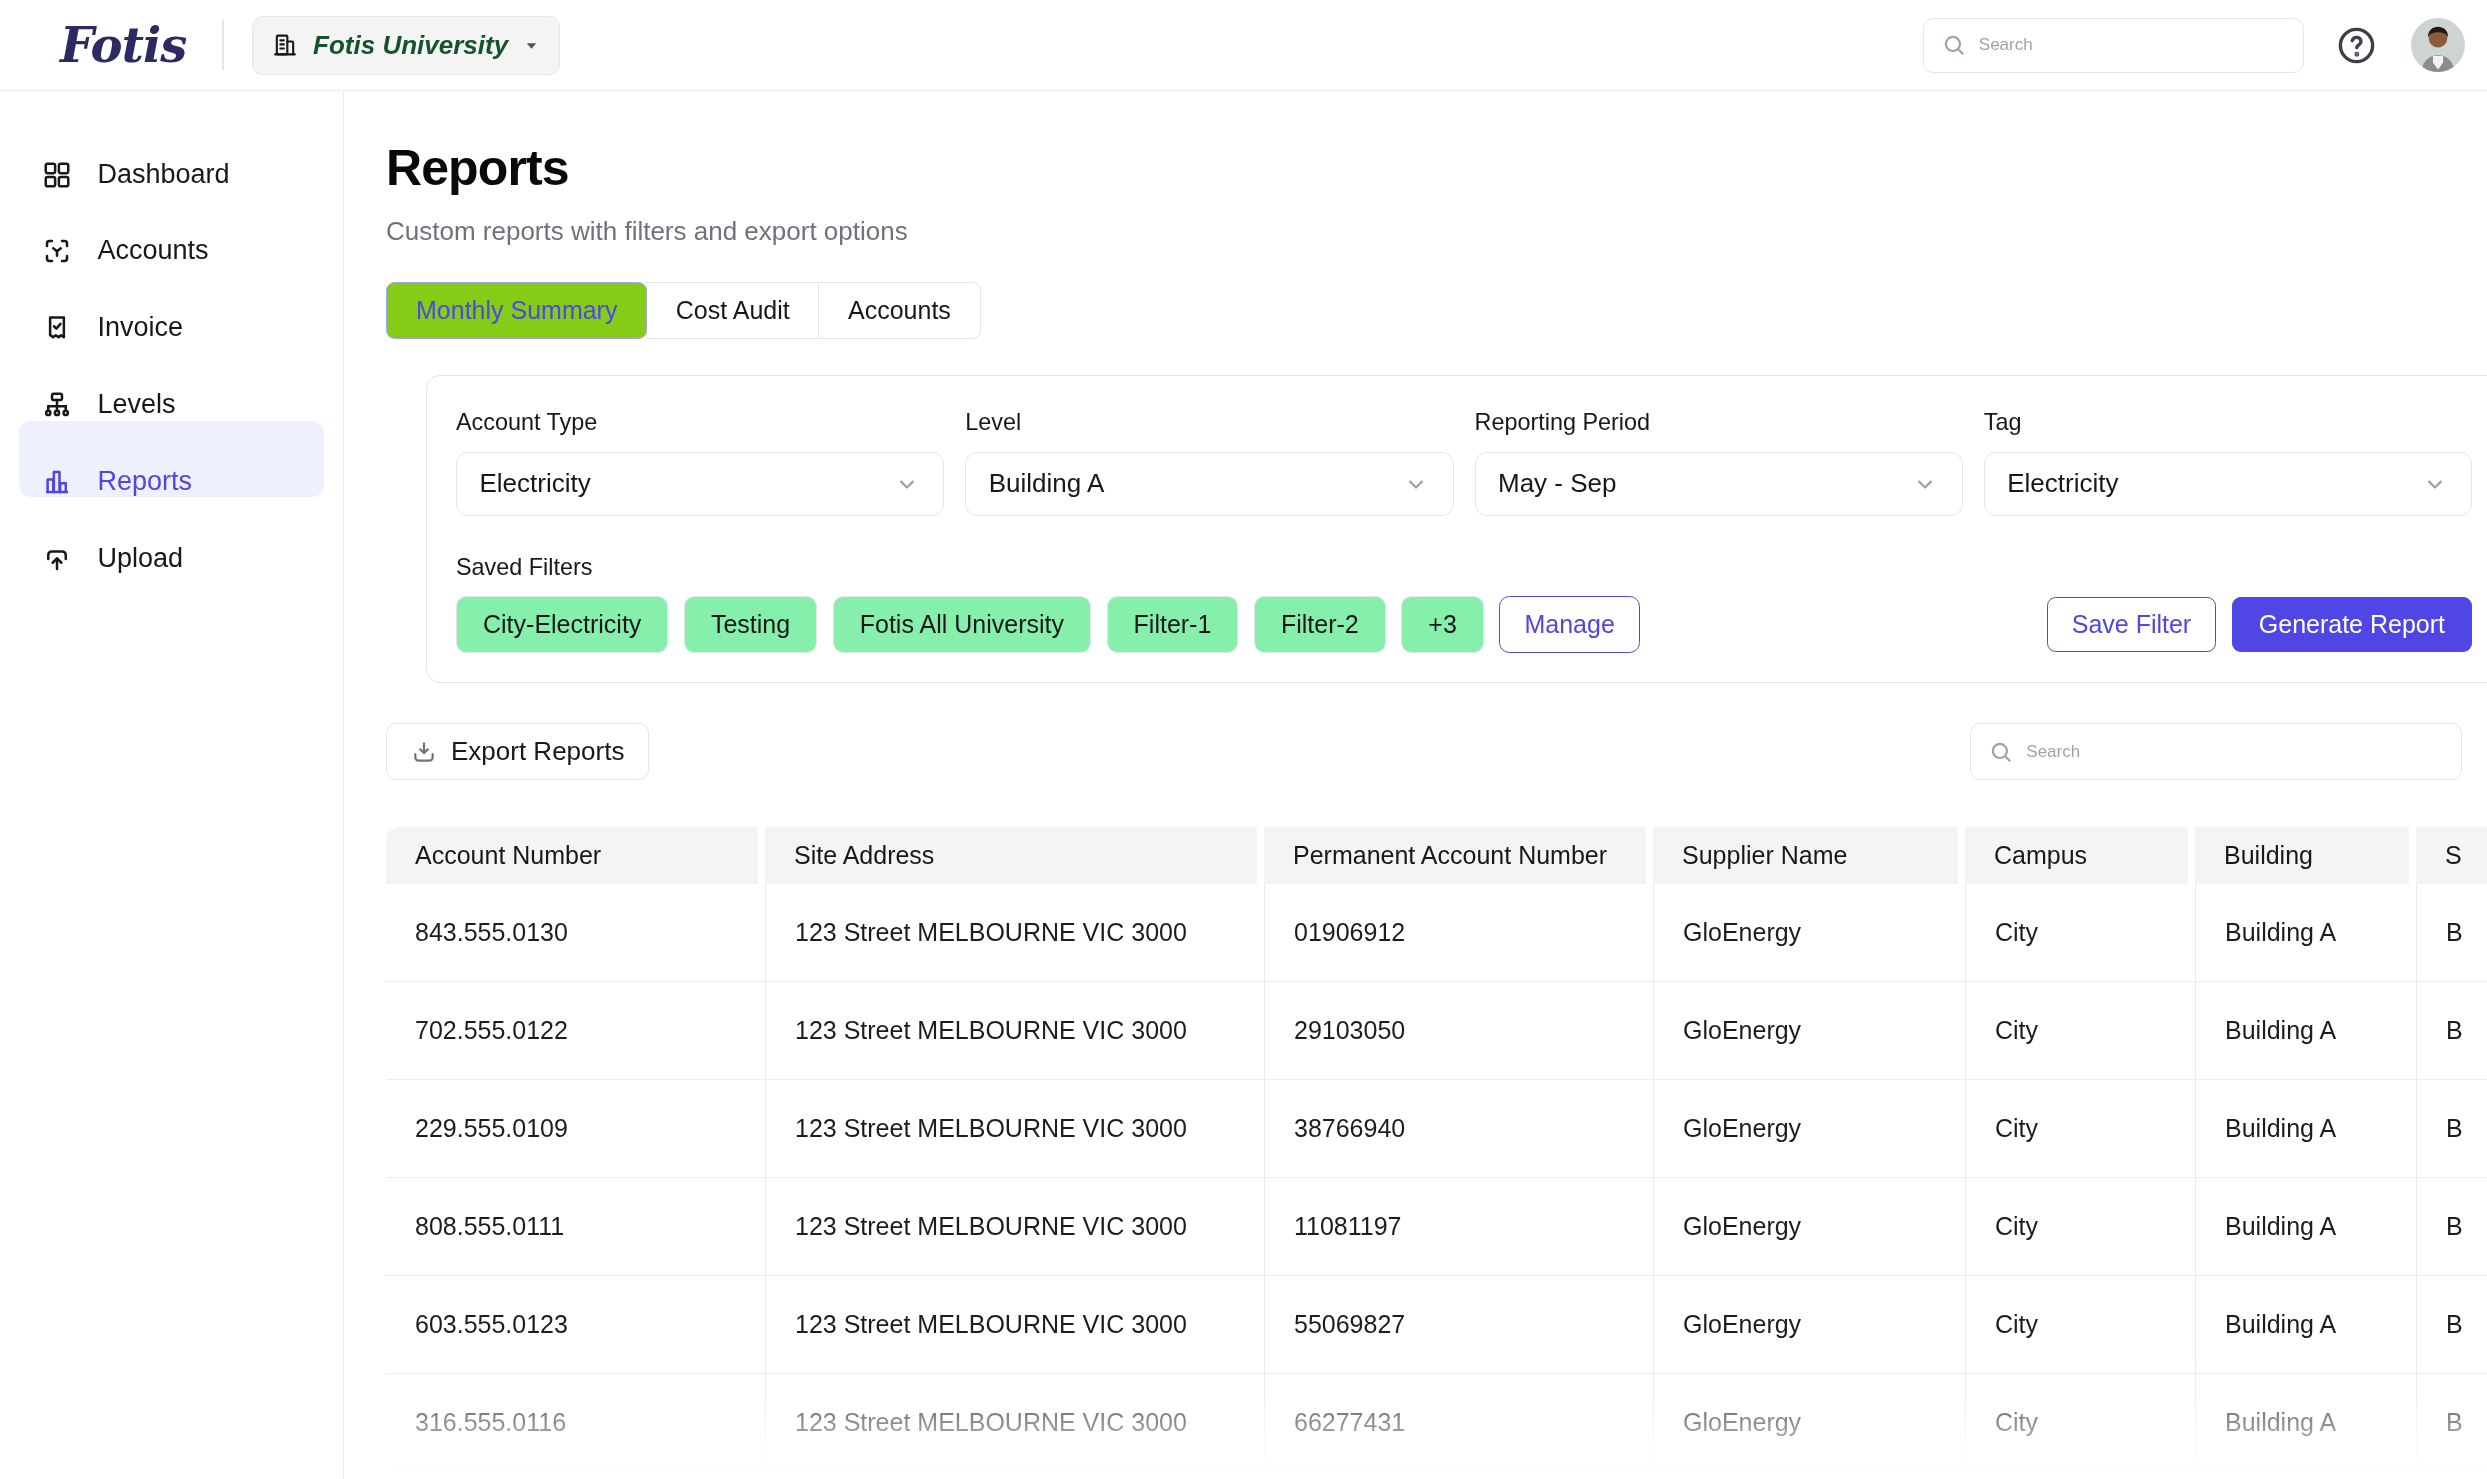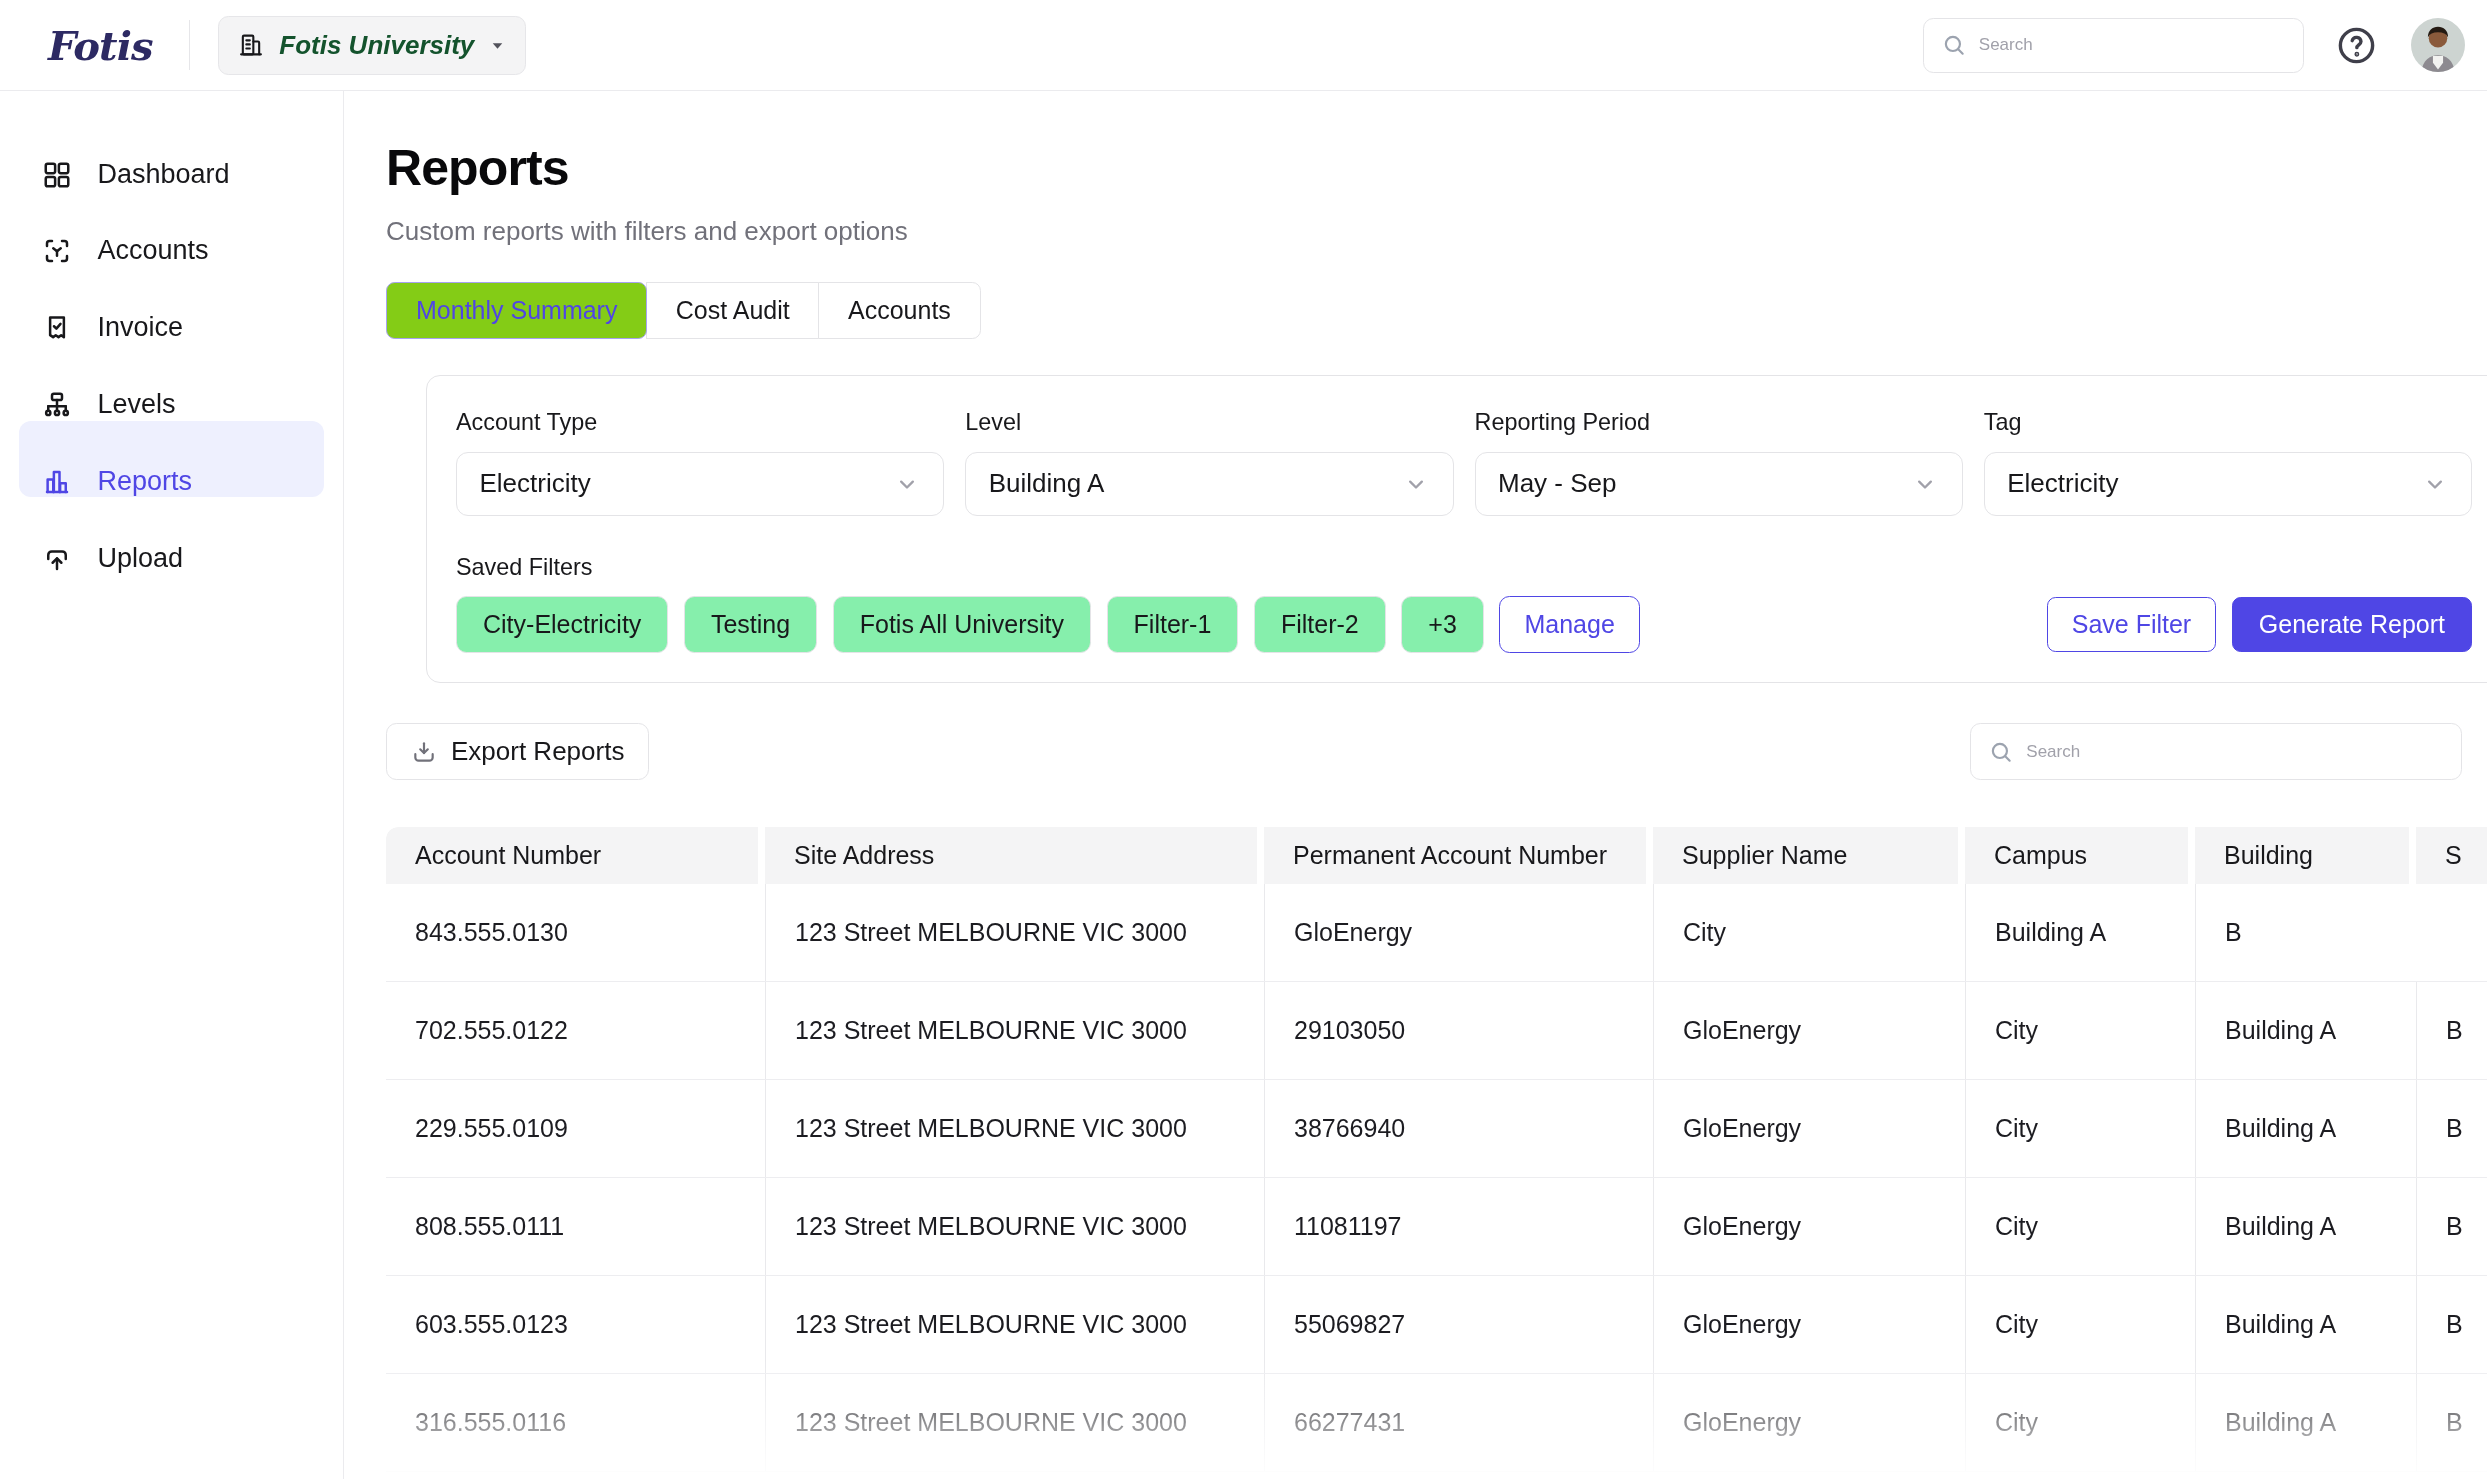--- a/index.html
+++ b/index.html
@@ -3,22 +3,22 @@
 <meta charset="utf-8">
 <style>
   * { margin:0; padding:0; box-sizing:border-box; }
   html,body { background:#fff; }
   body { font-family:"Liberation Sans","DejaVu Sans",sans-serif; color:#18181b; }
   .viewport { position:relative; width:2487px; height:1480px; overflow:hidden; background:#fff; }
 
   
   .topbar { position:absolute; top:0; left:0; width:2487px; height:91px; background:#fff;
             border-bottom:1.7px solid #ebebee; display:flex; align-items:center; z-index:5; }
-  .logo { margin-left:48px; font-family:"DejaVu Serif","Liberation Serif",serif; font-style:italic;
-          font-weight:bold; font-size:40px; color:#2d2a63; letter-spacing:-0.9px; }
+  .logo { margin-left:60px; font-family:"DejaVu Serif","Liberation Serif",serif; font-style:italic;
+          font-weight:bold; font-size:48px; color:#2d2a63; letter-spacing:-0.9px; }
   .topbar-divider { width:1.7px; height:50px; background:#e6e6e9; margin-left:36px; }
   .org-pill { margin-left:28px; height:59px; display:flex; align-items:center; gap:14px;
               background:#f4f4f5; border:1.7px solid #e6e6e9; border-radius:10.4px; padding:0 18px;
               font-size:26px; font-weight:600; color:#14532d; cursor:pointer;font-style:italic; }
   .org-pill .icn { width:28px; height:28px; color:#18181b; }
   .org-pill .caret { width:19px; height:19px; color:#52525b; }
   .top-search { margin-left:auto; width:381px; height:55px; border:1.7px solid #e4e4e7; border-radius:10.4px;
                 display:flex; align-items:center; padding:0 17.3px; gap:12px; background:#fff; }
   .top-search .icn, .tbl-search .icn { width:26px; height:26px; color:#9ca3af; flex:none; }
   .top-search input, .tbl-search input { border:none; outline:none; font-size:17px; width:100%;
@@ -325,20 +325,21 @@
           <div class="th">Permanent Account Number</div>
           <div class="th">Supplier Name</div>
           <div class="th">Campus</div>
           <div class="th">Building</div>
           <div class="th">S</div>
         </div>
       <div id="table-body">
           <div class="grid-row tr">
             <div class="td">843.555.0130</div>
             <div class="td">123 Street MELBOURNE VIC 3000</div>
+            <div class="td">01906912</div>
             <div class="td">GloEnergy</div>
             <div class="td">City</div>
             <div class="td">Building A</div>
             <div class="td">B</div>
           </div>
           <div class="grid-row tr">
             <div class="td">702.555.0122</div>
             <div class="td">123 Street MELBOURNE VIC 3000</div>
             <div class="td">29103050</div>
             <div class="td">GloEnergy</div>

